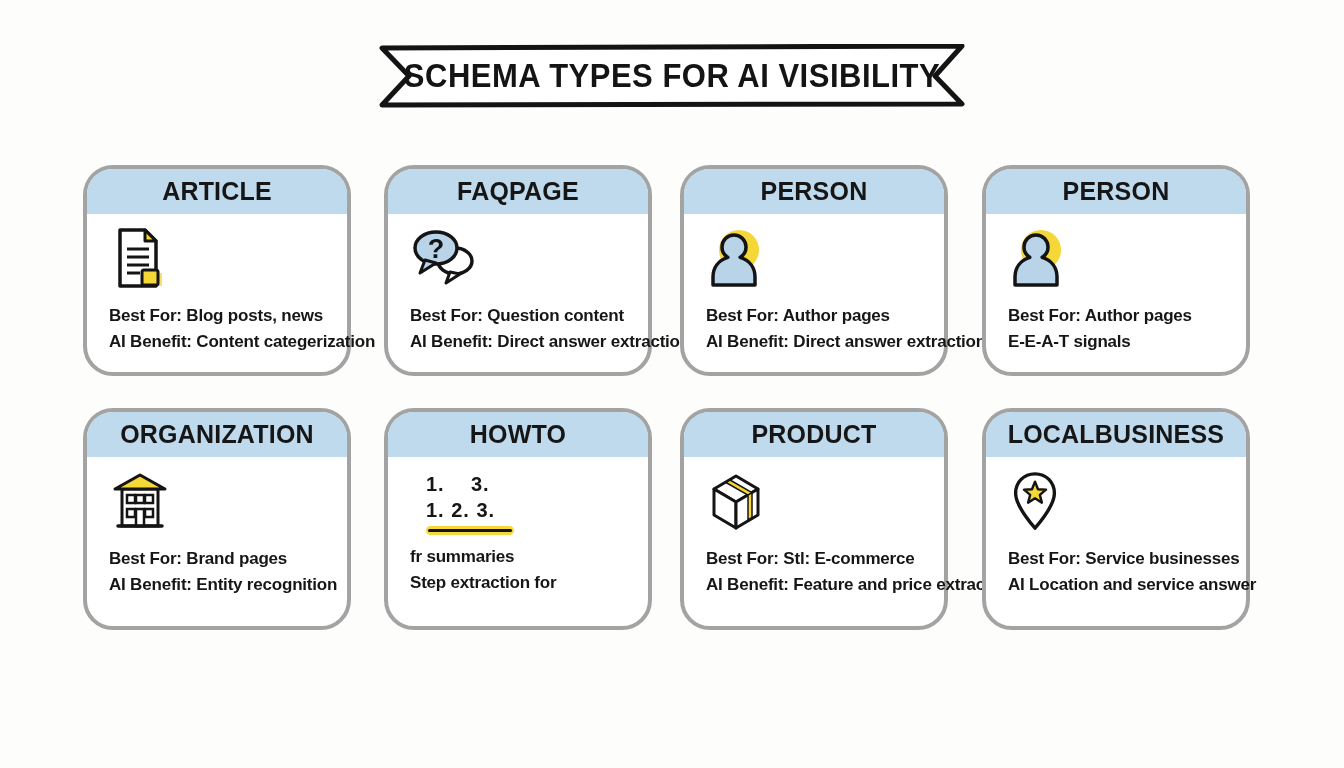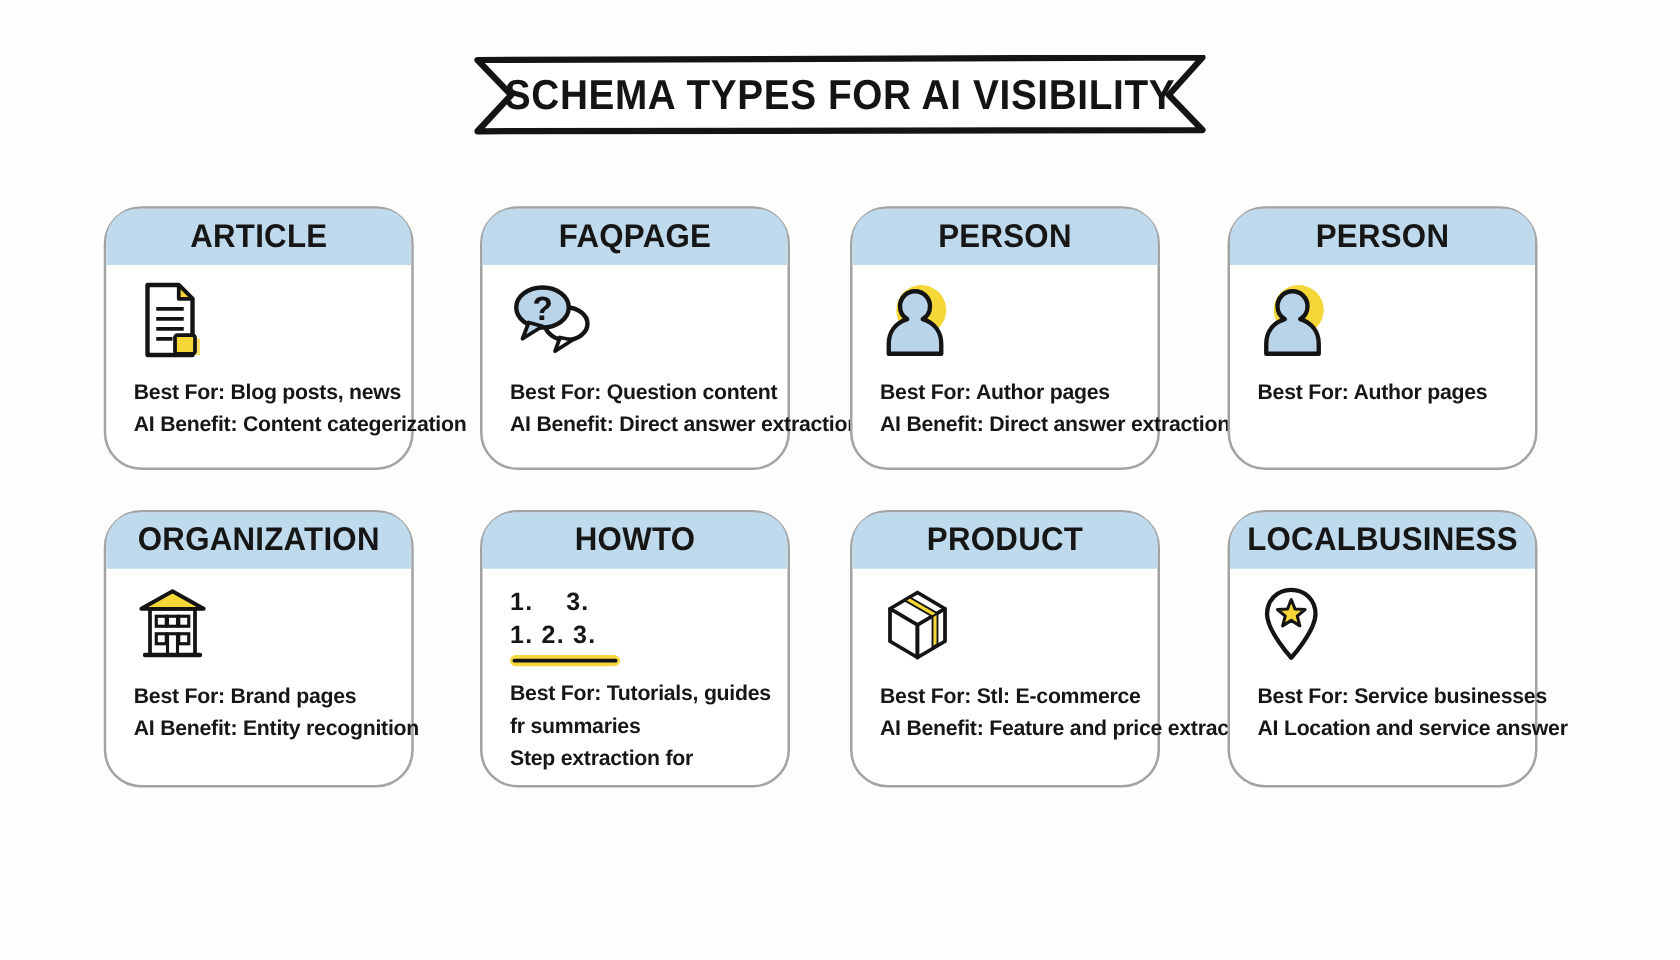--- a/index.html
+++ b/index.html
@@ -13,22 +13,22 @@
   .banner { position:absolute; left:378px; top:44px; width:588px; height:64px; }
   .banner svg { position:absolute; inset:0; }
   .banner-title {
     position:absolute; inset:0; display:flex; align-items:center; justify-content:center;
     font-size:31px; font-weight:800; letter-spacing:0.5px;
     transform:scaleY(1.08); color:#141414; white-space:nowrap;
   }
 
   
   .card {
-    position:absolute; width:248px; background:#ffffff;
-    border:2px solid #a3a3a3; border-radius:30px; box-sizing:border-box;
+    position:absolute; width:268px; background:#ffffff;
+    border:4px solid #a3a3a3; border-radius:30px; box-sizing:border-box;
   }
   .row1 { top:165px; height:211px; }
   .row2 { top:408px; height:222px; }
   .col1 { left:83px; }  .col2 { left:384px; }
   .col3 { left:680px; } .col4 { left:982px; }
 
   .card-header {
     height:45px; background:#c0daed; border-radius:25px 25px 0 0;
     display:flex; align-items:center; justify-content:center;
   }
@@ -37,21 +37,21 @@
     transform:scaleY(1.05); white-space:nowrap;
   }
   .icon-zone { padding:13px 0 0 22px; height:66px; }
   .text-zone { padding:10px 0 0 22px; }
   .card-line {
     font-size:17px; font-weight:700; line-height:26px;
     letter-spacing:-0.2px; white-space:nowrap;
   }
 
   
-  .steps-zone { padding:14px 0 0 22px; height:65px; }
+  .steps-zone { padding:14px 0 0 22px; height:65px;margin-left:16px; }
   .step-line {
     font-size:20px; font-weight:800; line-height:26px; white-space:pre;
     letter-spacing:1px;
   }
   .step-underline {
     margin:3px 0 0 0; width:88px; height:9px; background:#f5d83e;
     border-radius:5px; position:relative;
   }
   .step-underline::after {
     content:""; position:absolute; left:2px; right:2px; top:3px; height:3px;
@@ -131,20 +131,21 @@
     <span class="card-title">PERSON</span>
   </div>
   <div class="icon-zone">
     <svg width="58" height="60" viewBox="0 0 58 60">
       <circle cx="33" cy="23" r="20" fill="#f5d738"></circle>
       <path d="M28 8 A12 12 0 0 1 40 20 A12 12 0 0 1 34.2 30.3 C44 33.5 49 41 49 50 L49 58 L7 58 L7 50 C7 41 12 33.5 21.8 30.3 A12 12 0 0 1 16 20 A12 12 0 0 1 28 8 Z" fill="#b9d3e9" stroke="#141414" stroke-width="3.5" stroke-linejoin="round"></path>
     </svg>
   </div>
   <div class="text-zone">
     <div class="card-line">Best For: Author pages</div>
+    <div class="card-line">E-E-A-T signals</div>
   </div>
 </div>
 
 <div class="card row2 col1">
   <div class="card-header">
     <span class="card-title">ORGANIZATION</span>
   </div>
   <div class="icon-zone">
     <svg width="62" height="60" viewBox="0 0 62 60">
       <rect x="13" y="19" width="36" height="37" fill="#ffffff" stroke="#141414" stroke-width="3"></rect>
@@ -167,21 +168,20 @@
 <div class="card row2 col2 howto">
   <div class="card-header">
     <span class="card-title">HOWTO</span>
   </div>
   <div class="steps-zone">
     <div class="step-line">1.    3.</div>
     <div class="step-line">1. 2. 3.</div>
     <div class="step-underline"></div>
   </div>
   <div class="text-zone">
-    <div class="card-line">Best For: Tutorials, guides</div>
     <div class="card-line">fr summaries</div>
     <div class="card-line">Step extraction for</div>
   </div>
 </div>
 
 <div class="card row2 col3">
   <div class="card-header">
     <span class="card-title">PRODUCT</span>
   </div>
   <div class="icon-zone">

